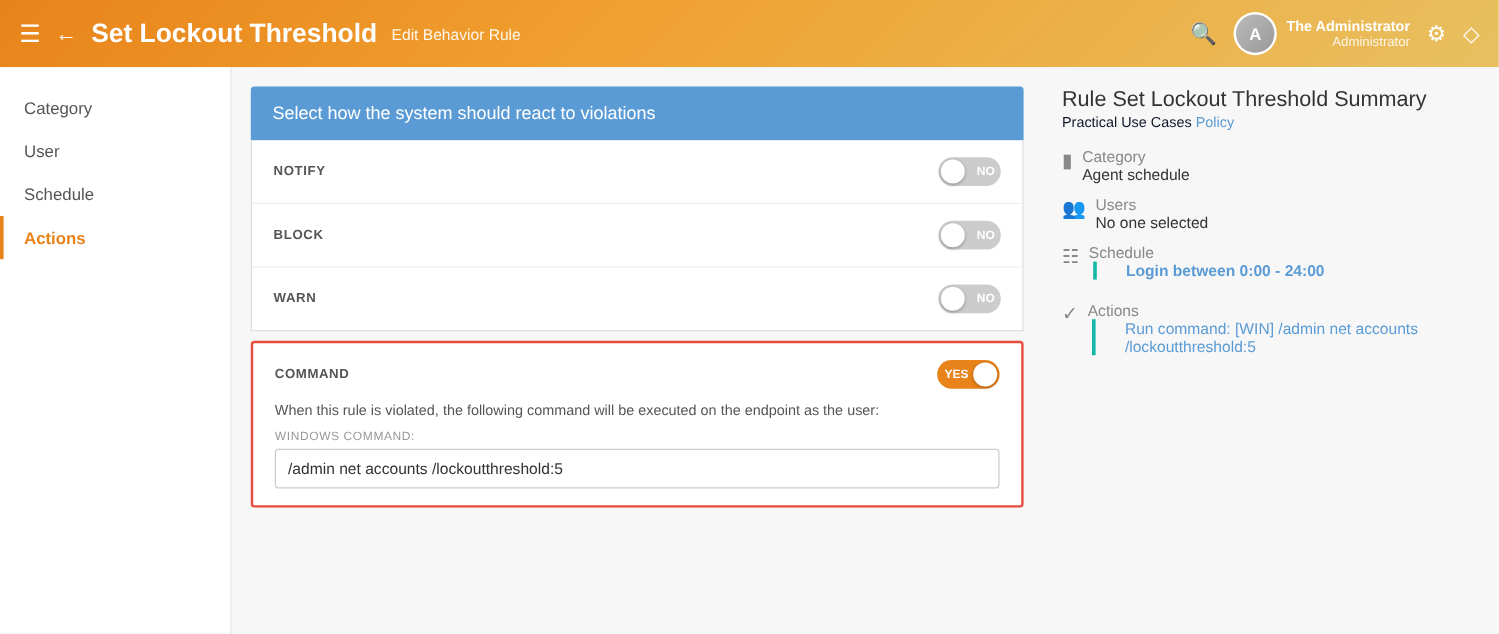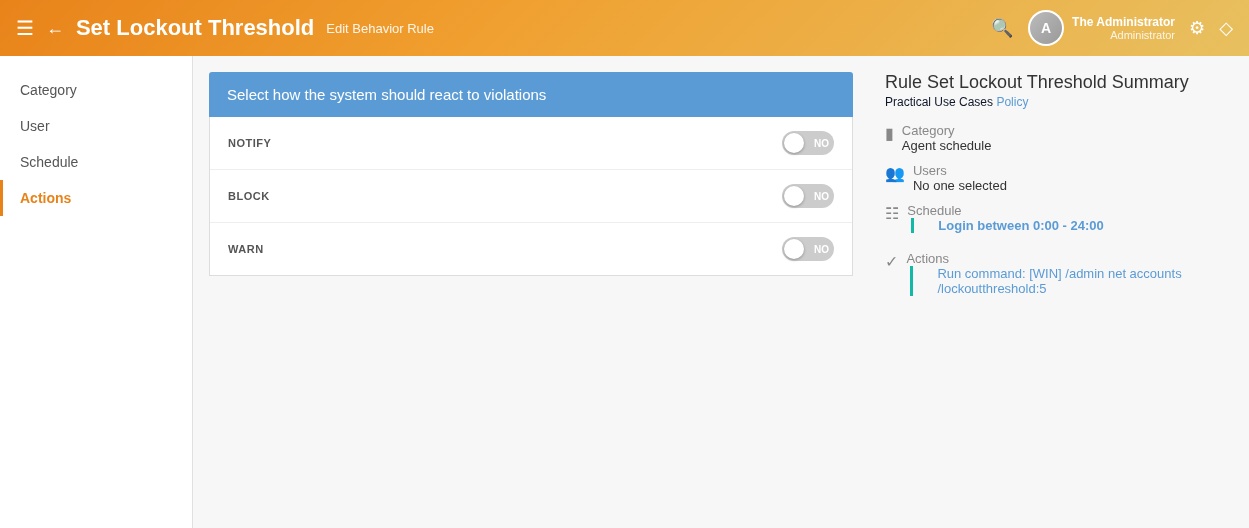--- a/index.html
+++ b/index.html
@@ -180,20 +180,34 @@
           <span class="action-label">WARN</span>
           <div class="toggle-container">
             <div class="toggle off">
               <div class="toggle-knob"></div>
               <span class="toggle-label">NO</span>
             </div>
           </div>
         </div>
       </div>
 
+      <div class="command-section">
+        <div class="command-row">
+          <span class="action-label">COMMAND</span>
+          <div class="toggle-container">
+            <div class="toggle on">
+              <div class="toggle-knob"></div>
+              <span class="toggle-label">YES</span>
+            </div>
+          </div>
+        </div>
+        <div class="command-desc">When this rule is violated, the following command will be executed on the endpoint as the user:</div>
+        <div class="windows-cmd-label">WINDOWS COMMAND:</div>
+        <input class="command-input" type="text" value="/admin net accounts /lockoutthreshold:5" style="">
+      </div>
     </div>
 
     <div class="content-right">
       <div class="summary-title">Rule Set Lockout Threshold Summary</div>
       <div class="summary-subtitle">
         <span>Practical Use Cases</span>
         <span style="color:#5b9bd5;">Policy</span>
       </div>
 
       <div class="summary-row">

